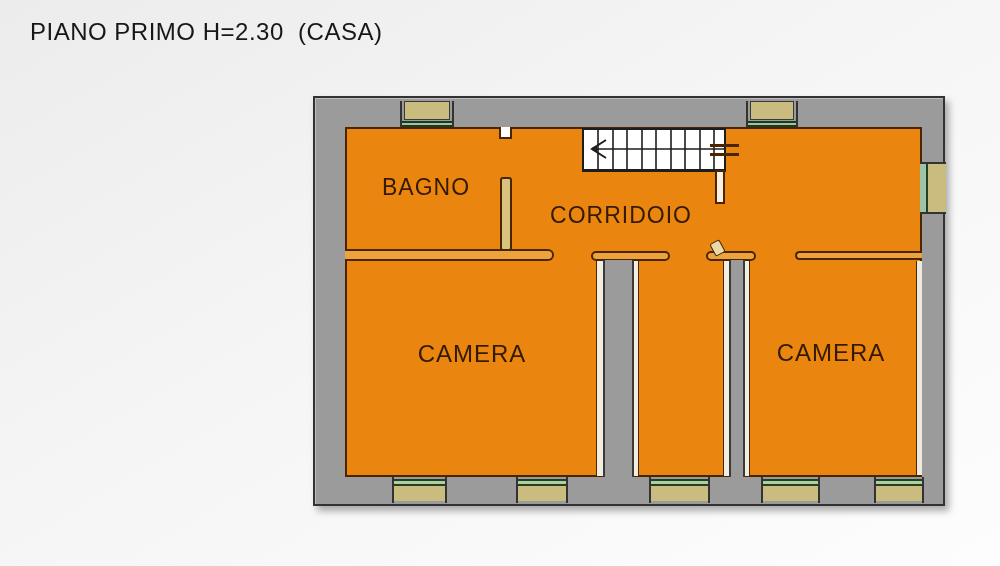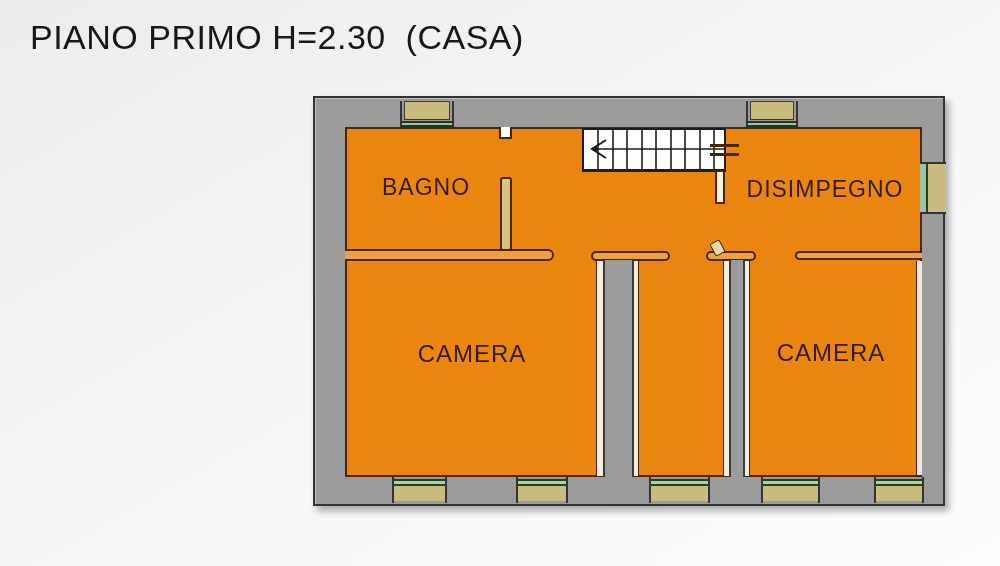--- a/index.html
+++ b/index.html
@@ -3,21 +3,21 @@
 <meta charset="utf-8">
 <style>
   html,body{margin:0;padding:0;}
   .page{
     position:relative;width:1000px;height:566px;overflow:hidden;
     background:linear-gradient(150deg,#ececec 0%,#f5f5f5 45%,#fdfdfd 100%);
     font-family:"Liberation Sans", sans-serif;
   }
   .title{
     position:absolute;left:30px;top:18px;
-    font-size:34px;color:#171717;letter-spacing:.5px;white-space:pre;
+    font-size:24px;color:#171717;letter-spacing:.5px;white-space:pre;
   }
   
   .plan{
     position:absolute;left:313px;top:96px;width:632px;height:410px;
     background:#9b9b9b;border:2px solid #323232;box-sizing:border-box;
     box-shadow:4px 5px 7px rgba(0,0,0,.32), inset 1px 1px 0 rgba(255,255,255,.35);
   }
   .interior{
     position:absolute;left:30px;top:29px;width:577px;height:350px;
     background:#ea860f;border:2px solid #4a2500;box-sizing:border-box;
@@ -143,18 +143,18 @@
     <div class="win-bottom" style="left:446px;width:55px;">
       <div class="glass"></div>
         <div class="frame"></div>
     </div>
     <div class="win-bottom" style="left:559px;width:46px;">
       <div class="glass"></div>
         <div class="frame"></div>
     </div>
 
     <div class="room-label" style="left:111px;top:89px;">BAGNO</div>
-    <div class="room-label" style="left:510px;top:91px;">DISIMPEGNO</div>
+    <div class="room-label" style="left:306px;top:117px;">CORRIDOIO</div>
     <div class="room-label big" style="left:157px;top:256px;">CAMERA</div>
     <div class="room-label big" style="left:516px;top:255px;">CAMERA</div>
 
   </div>
 </div>
 
 </body></html>

